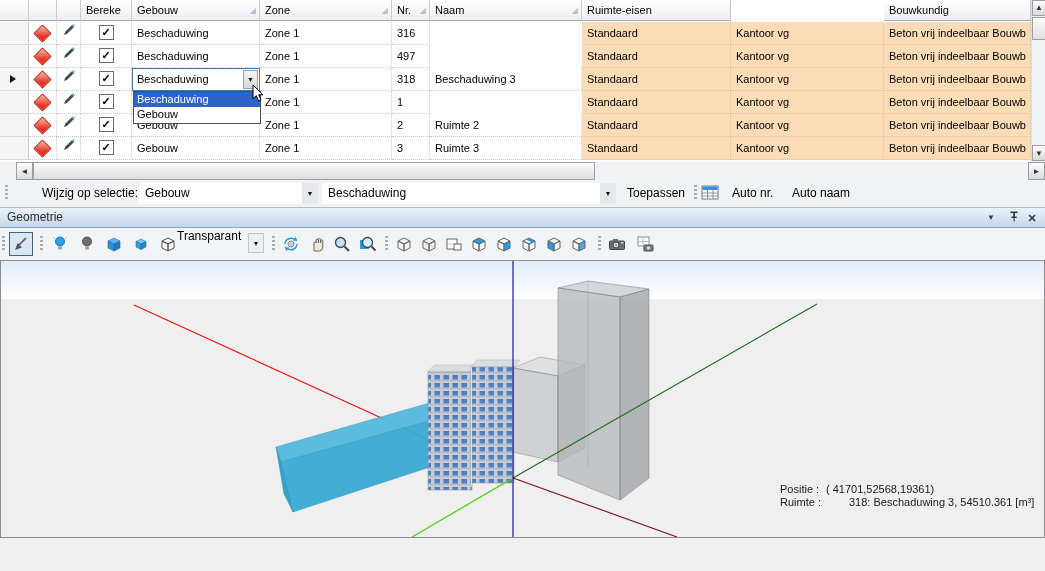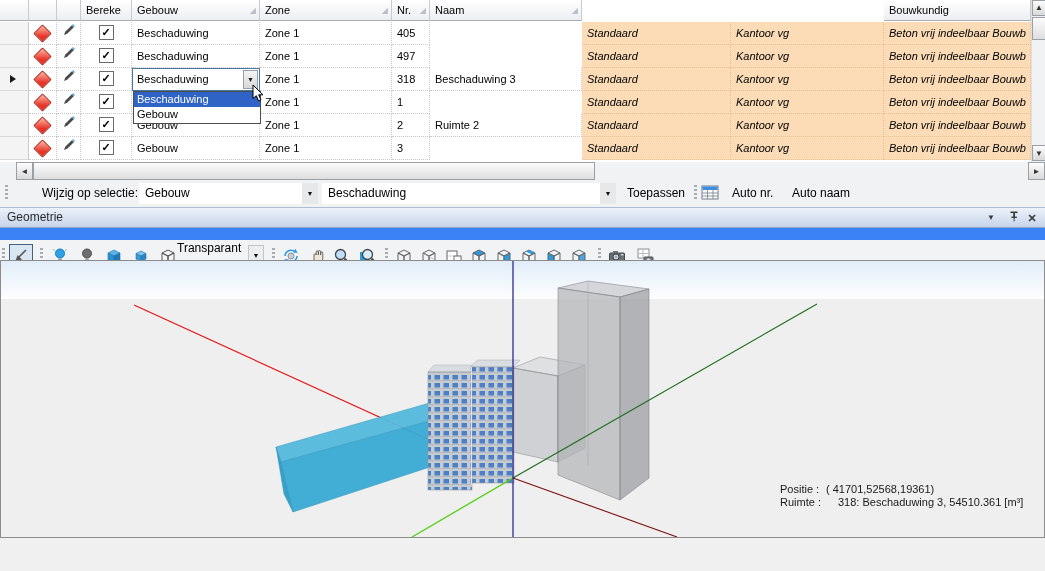--- a/index.html
+++ b/index.html
@@ -1,35 +1,35 @@
 <!DOCTYPE html>
 <html><head>
 <meta charset="utf-8">
 <style>
   html,body{margin:0;padding:0;}
-  .app{position:relative;width:1045px;height:571px;background:#3b82f6;
+  .app{position:relative;width:1045px;height:571px;background:#14532d;
        font-family:"Liberation Sans",sans-serif;font-size:11px;color:#000;overflow:hidden;}
   .abs{position:absolute;}
 
   
   .grid{position:absolute;left:0;top:0;width:1031px;height:162px;background:#fff;}
   .col0{left:0;width:29px}.col1{left:29px;width:28px}.col2{left:57px;width:24px}
   .col3{left:81px;width:51px}.col4{left:132px;width:128px}.col5{left:260px;width:132px}
   .col6{left:392px;width:38px}.col7{left:430px;width:152px}.col8{left:582px;width:149px}
   .col9{left:731px;width:153px}.col10{left:884px;width:147px}
   .hrow{position:absolute;left:0;top:0;width:1031px;height:22px;}
   .hcell{position:absolute;top:0;height:21px;background:linear-gradient(#ffffff,#eceef2);
          border-right:1px solid #c8cacd;border-bottom:1px solid #a9adb3;
          line-height:21px;padding-left:5px;box-sizing:border-box;white-space:nowrap;overflow:hidden;}
   .sortglyph{position:absolute;right:3px;top:0;color:#b9bfc8;font-size:8px;}
   .row{position:absolute;left:0;width:1031px;height:23px;background:#fff;}
   .cell{position:absolute;top:0;height:23px;border-right:1px dotted #c9c9c9;border-bottom:1px dotted #c9c9c9;
         line-height:22px;padding-left:5px;box-sizing:border-box;white-space:nowrap;overflow:hidden;background:#fff;}
   .cell.icon{padding:0;text-align:center;}
-  .orange{background:#fbdcb6;border-right-color:#e6c193;border-bottom-color:#e6c193;font-style:italic;}
+  .orange{background:#fbdcb6;border-right-color:#e6c193;border-bottom-color:#e6c193;}
   .rowhdr{background:#f4f4f4;border-right:1px solid #c9cbce;border-bottom:1px solid #dadada;padding:0;}
   .rowptr{width:0;height:0;border-left:6px solid #1a1a1a;border-top:4px solid transparent;
           border-bottom:4px solid transparent;position:absolute;left:10px;top:7px;}
   .diamond{width:11px;height:11px;margin:5px auto;transform:rotate(45deg);
            background:linear-gradient(135deg,#ffb9a6,#e63326 70%);border:1px solid #b5281c;border-radius:1px;}
   .chk{width:13px;height:13px;border:1px solid #6a6a6a;background:#fff;margin:3px auto;
        font-size:11px;line-height:12px;text-align:center;font-weight:bold;}
 
   
   .cellcombo{position:absolute;left:132px;top:68px;width:128px;height:23px;background:#fff;
@@ -61,31 +61,31 @@
               line-height:21px;font-size:7px;color:#111;}
   .flatbtn{position:absolute;top:0;height:27px;line-height:27px;font-size:12px;white-space:nowrap;padding:0 4px;}
 
   
   .panelhdr{position:absolute;left:0;top:207px;width:1045px;height:21px;
             background:linear-gradient(#ecf2fb,#c6d5ea);border-top:1px solid #aebdd3;border-bottom:1px solid #93a7c2;
             box-sizing:border-box;}
   .panelhdr .title{position:absolute;left:7px;top:0;line-height:19px;font-size:12px;color:#2b2b2b;}
   .phicon{position:absolute;top:2px;width:16px;height:16px;color:#3b3b3b;text-align:center;line-height:16px;}
 
-  .gtoolbar{position:absolute;left:0;top:228px;width:1045px;height:32px;background:#f2f3f5;margin-top:12px;}
+  .gtoolbar{position:absolute;left:0;top:228px;width:1045px;height:32px;background:#f2f3f5;}
   .tbtn{position:absolute;top:4px;width:24px;height:24px;}
   .tbtn svg{position:absolute;left:3px;top:3px;}
   .pressed{border:1px solid #49627c;background:#d9e7f5;box-sizing:border-box;}
   .pressed svg{left:2px;top:2px;}
 
   
   .viewport{position:absolute;left:0;top:260px;width:1045px;height:278px;border:1px solid #8c8c8c;box-sizing:border-box;background:#efeff0;}
   .postext{position:absolute;left:779px;top:222px;font-size:11px;color:#1a1a1a;line-height:13px;white-space:nowrap;}
   .postext .plabel{display:inline-block;width:46px;}
-  .indent{margin-left:12px;}
+  .indent{margin-left:23px;}
 
   
   .statusbar{position:absolute;left:0;top:538px;width:1045px;height:33px;background:#f0f0f0;}
 
   .cursor{position:absolute;left:252px;top:84px;z-index:99;}
 </style>
 </head>
 <body>
 
 <div class="app">
@@ -93,38 +93,39 @@
   <div class="grid">
     <div class="hrow">
       <div class="hcell col0"></div>
       <div class="hcell col1"></div>
       <div class="hcell col2"></div>
       <div class="hcell col3"><span>Bereke</span></div>
       <div class="hcell col4"><span>Gebouw</span><span class="sortglyph">◢</span></div>
       <div class="hcell col5"><span>Zone</span><span class="sortglyph">◢</span></div>
       <div class="hcell col6"><span>Nr.</span><span class="sortglyph">◢</span></div>
       <div class="hcell col7"><span>Naam</span><span class="sortglyph">◢</span></div>
+      <div class="hcell col8"><span>Ruimte-eisen</span></div>
       <div class="hcell col10"><span>Bouwkundig</span></div>
     </div>
 
     <div class="row" style="top:22px">
       <div class="cell rowhdr col0"></div>
       <div class="cell icon col1">
           <div class="diamond"></div>
         </div>
       <div class="cell icon col2"><svg width="14" height="14" viewBox="0 0 14 14">
             <path d="M2 12 L3.2 8.8 L9.8 2.2 L11.8 4.2 L5.2 10.8 Z" fill="#4a4a4a"></path>
             <path d="M9.8 2.2 L11.8 4.2 L13 3 L11 1 Z" fill="#55aee8"></path>
           </svg></div>
       <div class="cell icon col3">
           <div class="chk">✓</div>
         </div>
       <div class="cell col4">Beschaduwing</div>
       <div class="cell col5">Zone 1</div>
-      <div class="cell col6">405</div>
+      <div class="cell col6">316</div>
       <div class="cell orange col8">Standaard</div>
       <div class="cell orange col9">Kantoor vg</div>
       <div class="cell orange col10">Beton vrij indeelbaar Bouwb</div>
     </div>
 
     <div class="row" style="top:45px">
       <div class="cell rowhdr col0"></div>
       <div class="cell icon col1">
           <div class="diamond"></div>
         </div>
@@ -215,20 +216,21 @@
       <div class="cell icon col2"><svg width="14" height="14" viewBox="0 0 14 14">
             <path d="M2 12 L3.2 8.8 L9.8 2.2 L11.8 4.2 L5.2 10.8 Z" fill="#4a4a4a"></path>
             <path d="M9.8 2.2 L11.8 4.2 L13 3 L11 1 Z" fill="#55aee8"></path>
           </svg></div>
       <div class="cell icon col3">
           <div class="chk">✓</div>
         </div>
       <div class="cell col4">Gebouw</div>
       <div class="cell col5">Zone 1</div>
       <div class="cell col6">3</div>
+      <div class="cell col7">Ruimte 3</div>
       <div class="cell orange col8">Standaard</div>
       <div class="cell orange col9">Kantoor vg</div>
       <div class="cell orange col10">Beton vrij indeelbaar Bouwb</div>
     </div>
   </div>
 
   <div class="cellcombo">
     <span class="txt">Beschaduwing</span>
     <div class="combobtn">▼</div>
   </div>

